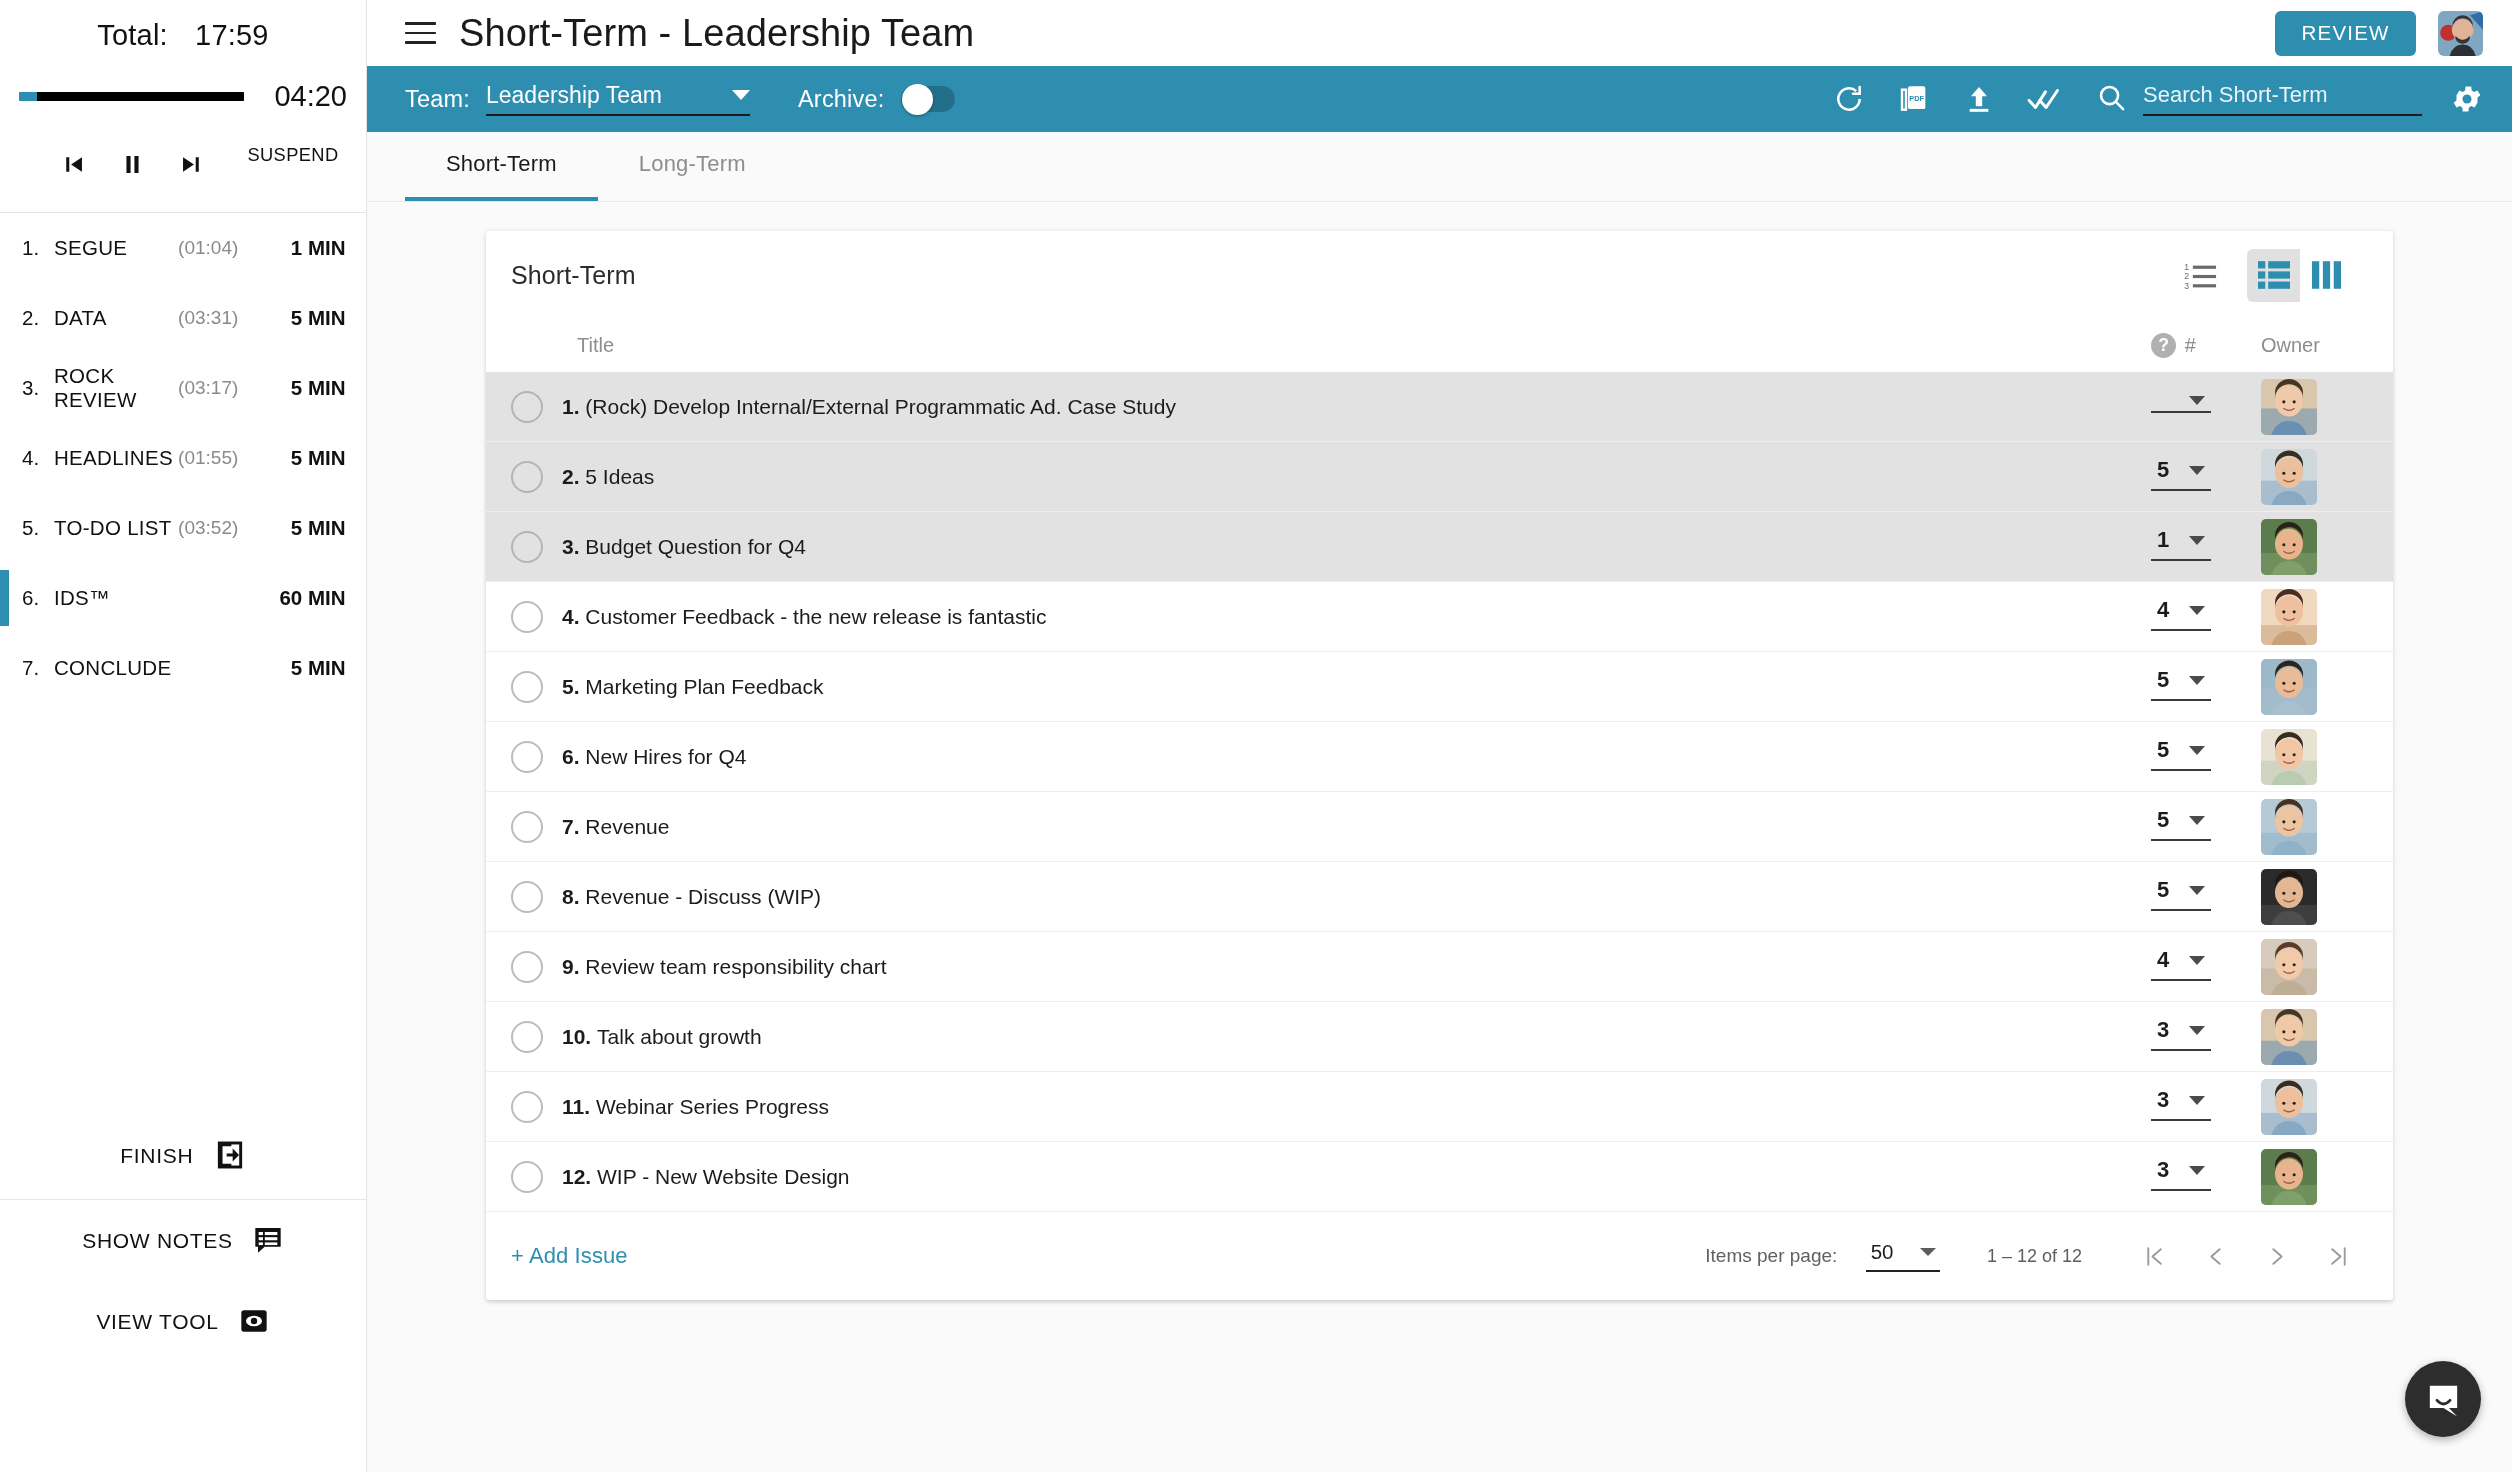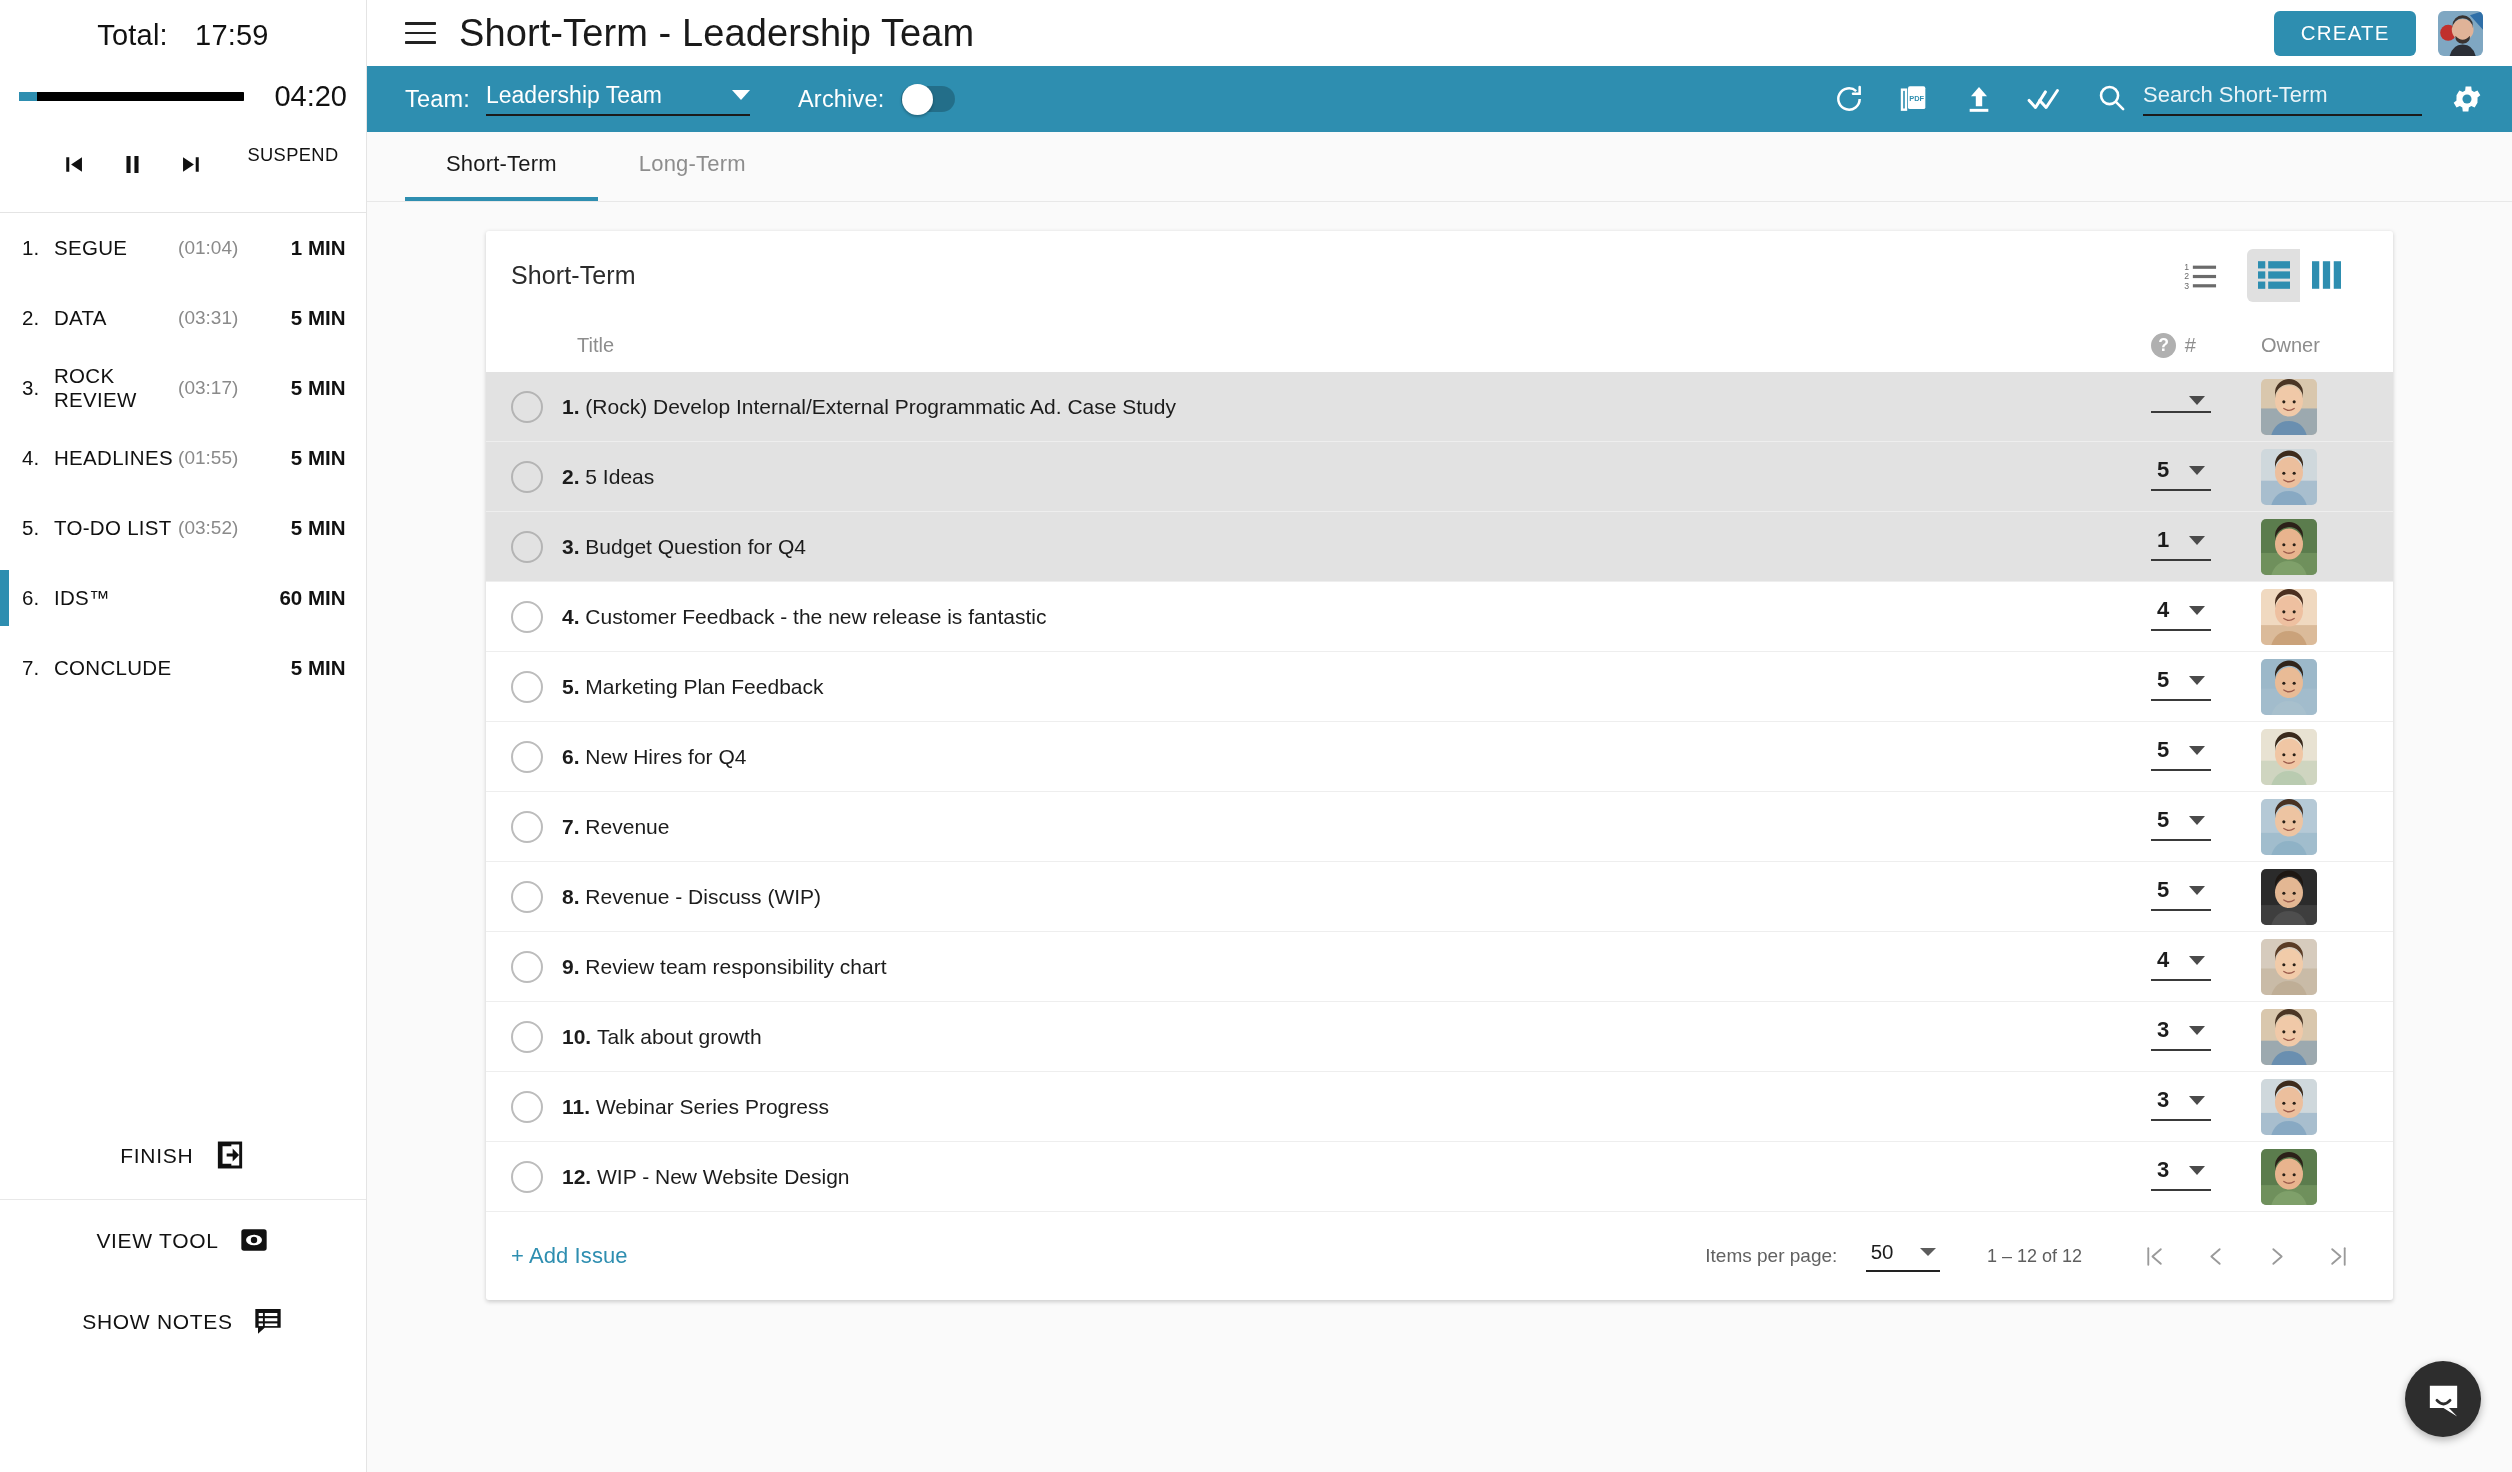--- a/index.html
+++ b/index.html
@@ -318,62 +318,62 @@
       </div>
 
     <div class="sidebar-bottom">
       <div class="finish-row">
         <span class="txt">FINISH</span>
         <span>
           <svg width="32" height="32" viewBox="0 0 24 24">
             <path d="M4 3h9v2.4H6.4v13.2H13V21H4z" fill="#111"></path>
             <path d="M14 7.2l4.8 4.8L14 16.8v-3.6H9.5v-2.4H14z" fill="#111"></path>
             <rect x="4" y="3" width="16" height="18" fill="none" stroke="#111" stroke-width="2.2"></rect>
-          </svg>
-        </span>
-      </div>
-      <div class="bottom-btn">
-        <span class="txt">VIEW TOOL</span>
-        <span>
-          <svg width="32" height="32" viewBox="0 0 24 24">
-            <rect x="2.5" y="4" width="19" height="16" rx="2" fill="#111"></rect>
-            <ellipse cx="12" cy="12" rx="6" ry="4" fill="#fff"></ellipse>
-            <circle cx="12" cy="12" r="2.4" fill="#111"></circle>
           </svg>
         </span>
       </div>
       <div class="bottom-btn">
         <span class="txt">SHOW NOTES</span>
         <span>
           <svg width="32" height="32" viewBox="0 0 24 24">
             <path d="M2.5 3h19v14h-12l-5 4.5V17h-2z" fill="#111"></path>
             <rect x="5" y="6" width="3.2" height="2.3" fill="#fff"></rect>
             <rect x="9.6" y="6" width="9.4" height="2.3" fill="#fff"></rect>
             <rect x="5" y="9.9" width="3.2" height="2.3" fill="#fff"></rect>
             <rect x="9.6" y="9.9" width="9.4" height="2.3" fill="#fff"></rect>
             <rect x="5" y="13.8" width="3.2" height="2" fill="#fff"></rect>
             <rect x="9.6" y="13.8" width="9.4" height="2" fill="#fff"></rect>
           </svg>
         </span>
       </div>
+      <div class="bottom-btn">
+        <span class="txt">VIEW TOOL</span>
+        <span>
+          <svg width="32" height="32" viewBox="0 0 24 24">
+            <rect x="2.5" y="4" width="19" height="16" rx="2" fill="#111"></rect>
+            <ellipse cx="12" cy="12" rx="6" ry="4" fill="#fff"></ellipse>
+            <circle cx="12" cy="12" r="2.4" fill="#111"></circle>
+          </svg>
+        </span>
+      </div>
       <div class="spacer-bottom"></div>
     </div>
   </aside>
 
   <section class="main">
 
     <header class="topbar">
       <div class="hamburger">
         <span></span>
           <span></span>
           <span></span>
       </div>
       <div class="page-title">Short-Term - Leadership Team</div>
       <div class="topbar-right">
-        <button class="create-btn">CREATE</button>
+        <button class="create-btn">REVIEW</button>
         <div class="avatar-top">
           <svg class="face" viewBox="0 0 62 62">
             <rect width="62" height="62" fill="#7fa7c2"></rect>
             <circle cx="14" cy="30" r="11" fill="#c0302c"></circle>
             <path d="M44 6 L62 0 L62 26z" fill="#2f6fa8"></path>
             <circle cx="34" cy="26" r="15" fill="#e0b398"></circle>
             <path d="M20 24a14 14 0 0128 0v-4a14 14 0 00-28 0z" fill="#3a3330"></path>
             <path d="M24 34q10 11 20 0 1 10-10 11-11-1-10-11z" fill="#3a3330"></path>
             <path d="M16 62q4-16 18-16t18 16z" fill="#2b2f36"></path>
           </svg>

